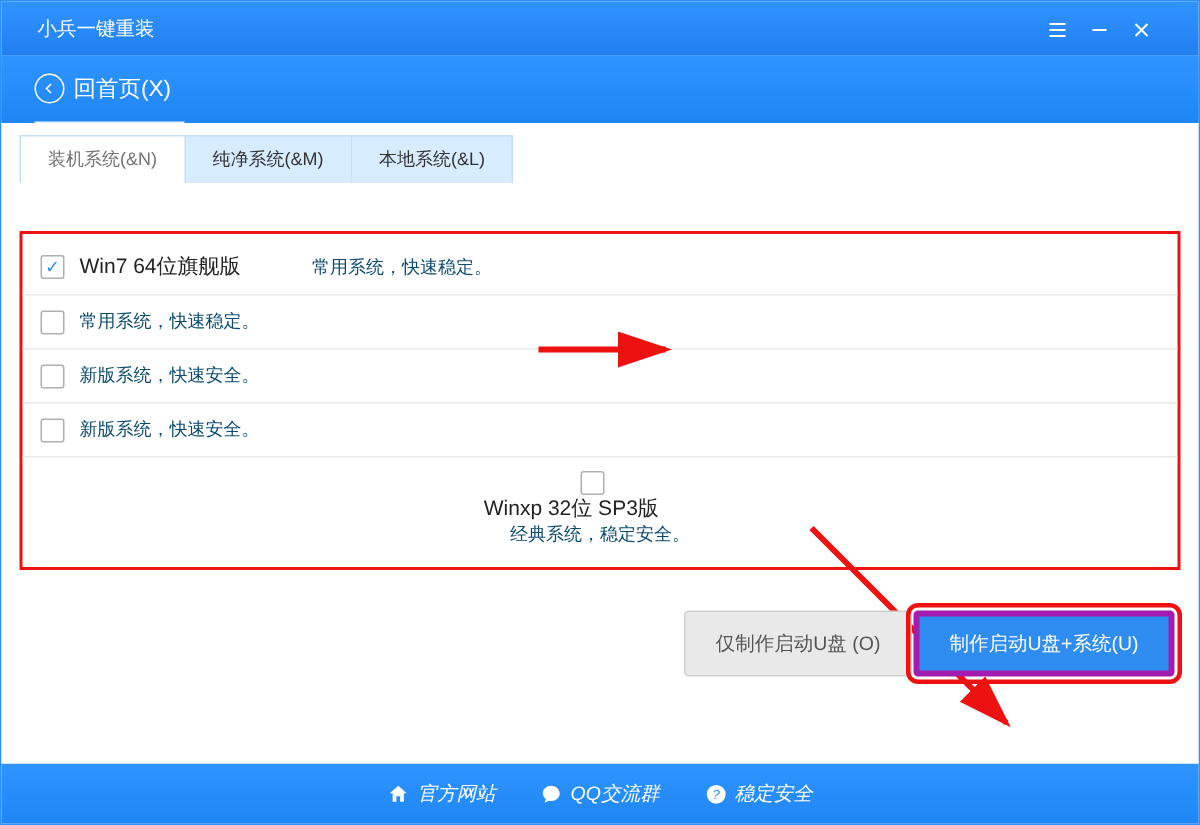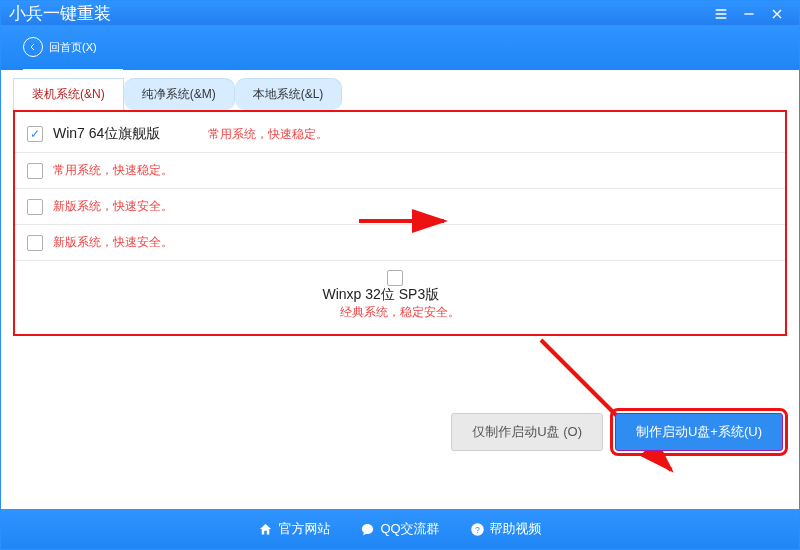--- a/index.html
+++ b/index.html
@@ -1,47 +1,47 @@
 <!DOCTYPE html>
 <html><head>
 <meta charset="utf-8">
 <style>
   * { box-sizing: border-box; margin: 0; padding: 0; font-family: "Microsoft YaHei", Arial, sans-serif; }
   body { width: 800px; height: 550px; overflow: hidden; background:#fff; }
   .window { width:800px; height:550px; background:#fff; border:1px solid #2b90ff; display:flex; flex-direction:column; }
-  .titlebar { height:24px; background:linear-gradient(#2f94ff,#237ff0); color:#fff; display:flex; align-items:center; padding:0 8px; font-size:17px; }
+  .titlebar { height:36px; background:linear-gradient(#2f94ff,#237ff0); color:#fff; display:flex; align-items:center; padding:0 24px; font-size:13px; }
   .titlebar .spacer{flex:1;}
   .tb-icon{width:28px;text-align:center;font-size:15px;cursor:pointer;}
   .tb-icon svg{width:16px;height:16px;fill:none;stroke:#fff;stroke-width:2;vertical-align:middle;}
   .navarea{height:44px;background:linear-gradient(#2f94ff,#1f86f5);display:flex;align-items:center;padding:0 22px;color:#fff;}
-  .back{display:flex;align-items:center;gap:6px;font-size:11px;cursor:pointer;}
+  .back{display:flex;align-items:center;gap:6px;font-size:15px;cursor:pointer;}
   .back-circle{width:20px;height:20px;border:1.5px solid #fff;border-radius:50%;display:flex;align-items:center;justify-content:center;}
   .back-circle svg{width:12px;height:12px;stroke:#fff;fill:none;stroke-width:2;}
   .underline{height:1px;background:rgba(255,255,255,.9);margin:0 22px 0 22px;width:100px;}
   .navwrap{background:linear-gradient(#2f94ff,#1f86f5);padding-bottom:0;}
   
   .content{flex:1;background:#fff;position:relative;padding:8px 12px 0 12px;}
   .tabs{display:flex;}
   .tab{padding:7px 18px;font-size:12px;background:#d8ecff;color:#333;border:1px solid #c6def5;border-bottom:none;cursor:pointer;}
-  .tab.active{background:#fff;border-color:#c6def5;color:#b91c1c;}
-  .tab + .tab{border-left:none;border-radius:10px;}
-  .listbox{border:2.5px solid #e11;background:#fff;padding:4px 0;}
+  .tab.active{background:#fff;border-color:#c6def5;color:#737373;}
+  .tab + .tab{border-left:none;}
+  .listbox{border:2.5px solid #e11;background:#fff;padding:4px 0;margin-top:32px;}
   .row{display:flex;align-items:center;padding:9px 12px;border-bottom:1px solid #e9e9e9;}
   .row:last-child{border-bottom:none;flex-direction:column;}
   .chk{width:16px;height:16px;border:1px solid #b0b0b0;border-radius:2px;margin-right:10px;display:flex;align-items:center;justify-content:center;font-size:12px;color:#2a8fff;}
   .chk.checked::before{content:"✓";}
   .osname{width:155px;font-size:14px;color:#222;}
-  .desc{font-size:12px;color:#ef4444;}
+  .desc{font-size:12px;color:#0c4a6e;}
   
-  .buttons{position:absolute;right:16px;bottom:58px;display:flex;gap:12px;}
+  .buttons{position:absolute;right:16px;bottom:58px;display:flex;gap:1px;}
   .btn{padding:9px 20px;font-size:13px;border-radius:3px;border:1px solid #cfcfcf;background:#e9e9e9;color:#555;cursor:pointer;}
-  .btn.primary{background:#2f8cf0;color:#fff;border:1px solid #a21caf;}
+  .btn.primary{background:#2f8cf0;color:#fff;border:4px solid #a21caf;}
   .btn.redframe{outline:3px solid #e11;outline-offset:2px;}
 
-  .footer{height:40px;background:linear-gradient(#2f94ff,#1f86f5);display:flex;align-items:center;justify-content:center;gap:30px;color:#fff;font-size:13px;}
+  .footer{height:40px;background:linear-gradient(#2f94ff,#1f86f5);display:flex;align-items:center;justify-content:center;gap:30px;color:#fff;font-size:13px;font-style:italic;}
   .flink{display:flex;align-items:center;gap:5px;cursor:pointer;}
   .flink svg{width:15px;height:15px;fill:#fff;}
 
   
   .arrow{position:absolute;pointer-events:none;}
   .arrow1{left:358px;top:136px;width:100px;height:30px;}
   .arrow1 svg,.arrow2 svg{overflow:visible;}
   .arrow2{left:540px;top:270px;width:150px;height:150px;}
 </style>
 </head>
@@ -146,16 +146,16 @@
       <svg viewBox="0 0 24 24">
           <path d="M12 3C7 3 3 6.6 3 11c0 2.4 1.2 4.6 3.2 6L5 21l4.3-2c.9.2 1.8.3 2.7.3 5 0 9-3.6 9-8S17 3 12 3z"></path>
         </svg>
       <span>QQ交流群</span>
     </div>
     <div class="flink">
       <svg viewBox="0 0 24 24">
           <circle cx="12" cy="12" r="10"></circle>
           <text x="12" y="17" text-anchor="middle" font-size="14" fill="#2f8cf0">?</text>
         </svg>
-      <span>帮助视频</span>
+      <span>稳定安全</span>
     </div>
   </div>
 </div>
 
 </body></html>

